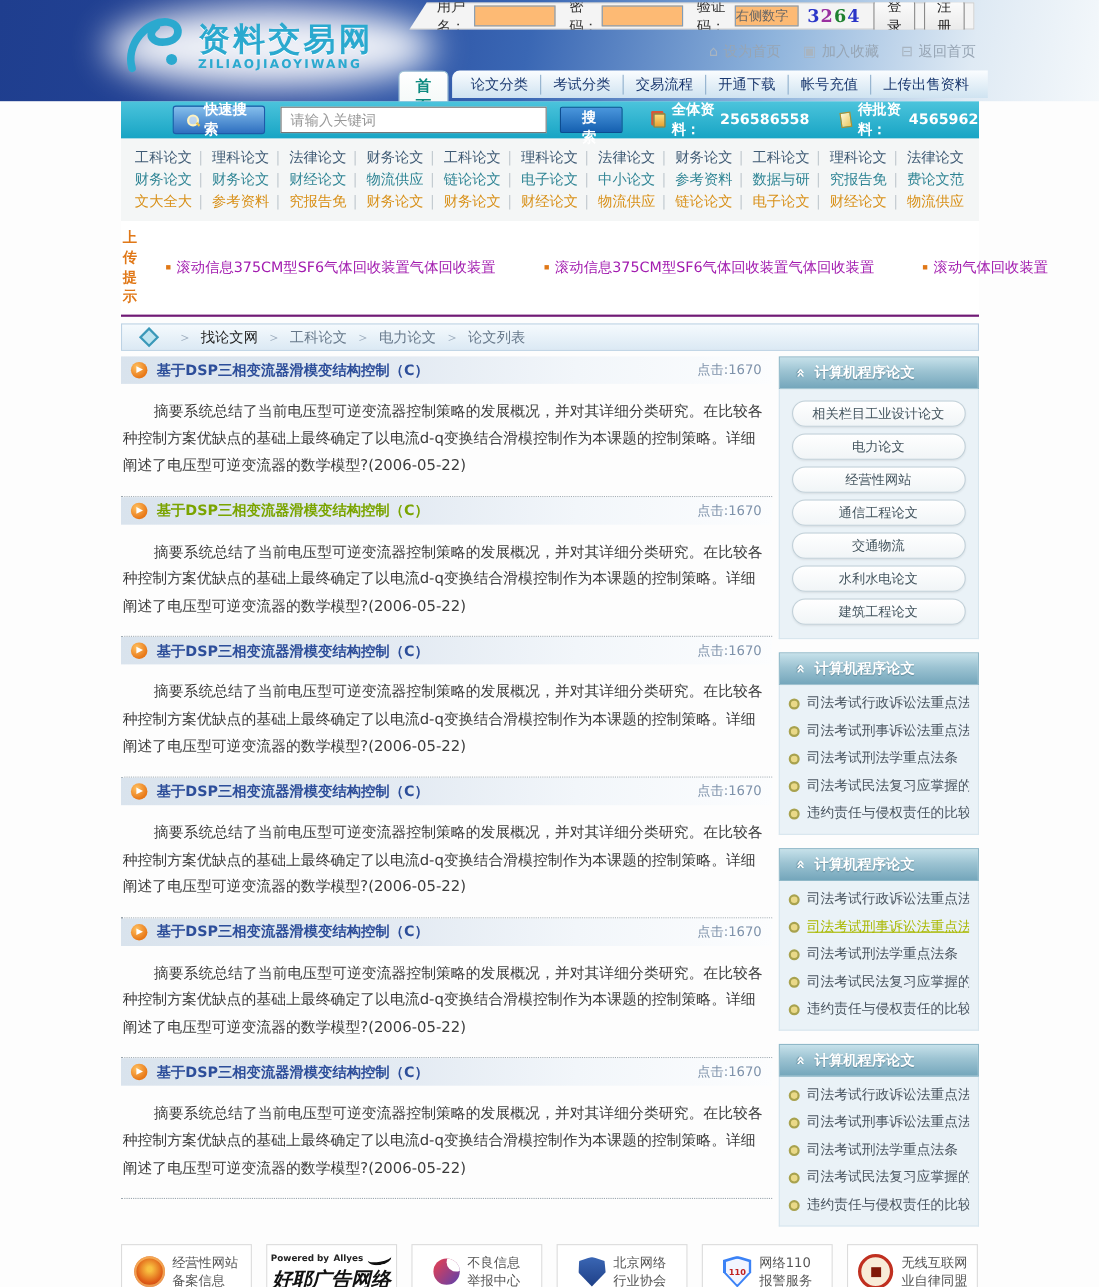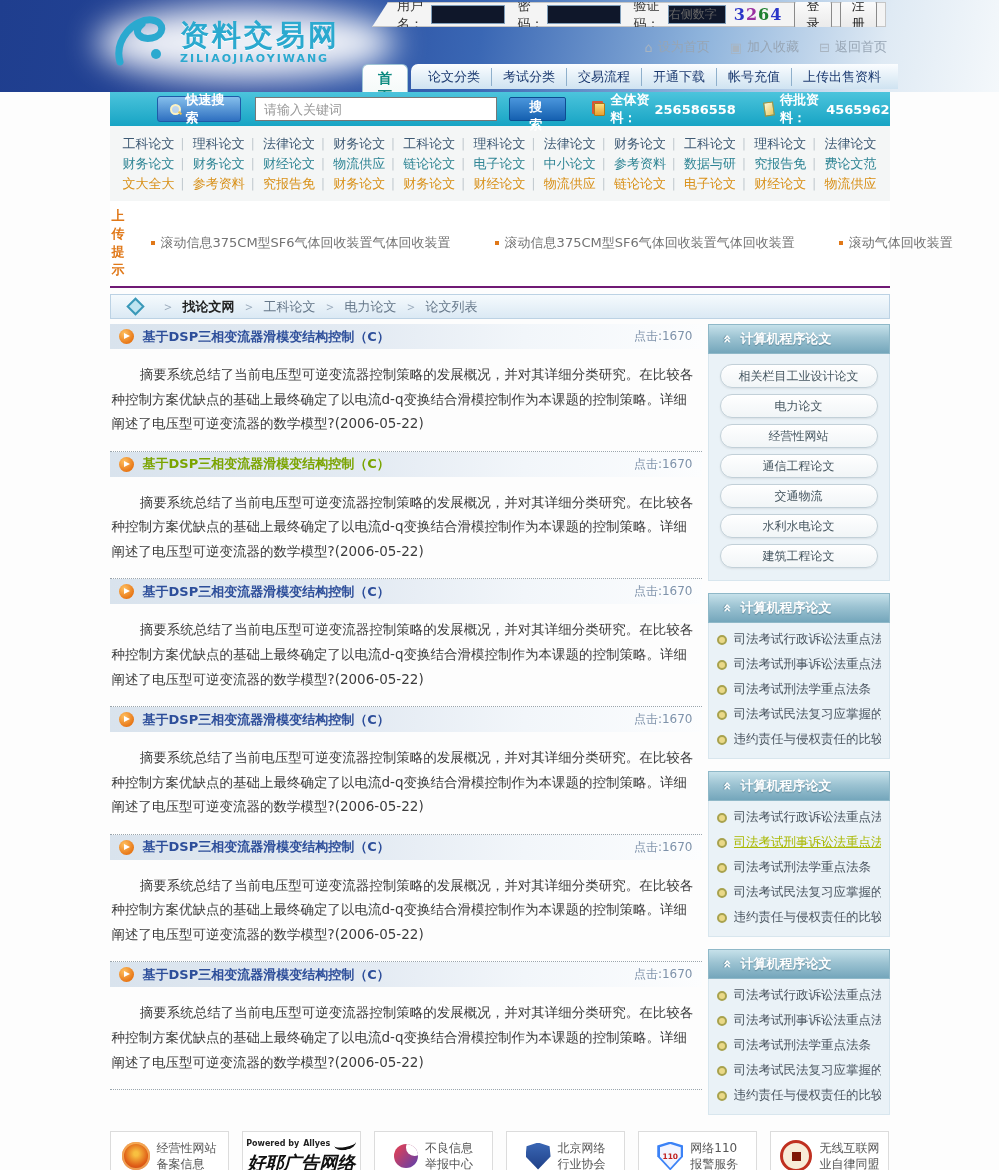--- a/index.html
+++ b/index.html
@@ -7,21 +7,21 @@
   body{width:999px;background:#fdfdfd;font-family:"DejaVu Sans","Liberation Sans",sans-serif;-webkit-font-smoothing:antialiased;}
   a{text-decoration:none;cursor:pointer;}
   
   .top-band{position:relative;height:92px;background:linear-gradient(100deg,#1f3e8e 0%,#24459a 28%,#3a67b4 48%,#8fb4dc 70%,#dfeaf4 88%,#f4f8fb 100%);overflow:hidden;}
   .logo-glow{position:absolute;left:96px;top:6px;width:300px;height:74px;background:rgba(255,255,255,.92);border-radius:50%;filter:blur(16px);}
   .logo{position:absolute;left:112px;top:10px;display:flex;align-items:center;gap:6px;}
   .logo svg{display:block;}
   .logo-name{color:#2ba9cf;font-weight:bold;font-size:29px;letter-spacing:3px;line-height:1;text-shadow:0 1px 0 #fff;}
   .logo-en{color:#2ba9cf;font-weight:bold;font-size:11px;letter-spacing:2px;margin-top:2px;}
   .login-strip{position:absolute;left:372px;top:2px;width:514px;height:25px;background:#f4f4f4;border:1px solid #c6c6c6;clip-path:polygon(16px 0,100% 0,100% 100%,0 100%);display:flex;align-items:center;gap:4px;padding:0 8px 0 24px;font-size:13px;color:#333;box-sizing:border-box;}
-  .login-strip input{height:17px;border:1px solid #7f9db9;background:#0f172a;font-size:12px;padding:0 0;}
+  .login-strip input{height:17px;border:1px solid #7f9db9;background:#fdba74;font-size:12px;padding:0 0;}
   .inp-user,.inp-pass{width:72px;}
   .inp-captcha{width:56px;color:#666;}
   .captcha-code{font-weight:bold;font-size:16px;letter-spacing:1px;margin:0 4px;font-family:"DejaVu Serif","Liberation Serif",serif;}
   .captcha-code span:nth-child(1){color:#2a35c8;}
   .captcha-code span:nth-child(2){color:#9a30a0;}
   .captcha-code span:nth-child(3){color:#1f8030;}
   .captcha-code span:nth-child(4){color:#2a35c8;}
   .mini-btn{border:1px solid #8a8a8a;border-radius:9px;background:linear-gradient(#ffffff,#e6e6e6);font-size:13px;padding:1px 9px;margin-left:4px;color:#222;}
   .quick-links{position:absolute;top:38px;right:112px;display:flex;gap:20px;font-size:13px;color:#97a5b4;align-items:center;}
   .quick-links a{color:#97a5b4;display:flex;align-items:center;gap:5px;}
@@ -50,27 +50,27 @@
   .cat-grid{background:#f4f6f6;padding:8px 4px 7px;}
   .cat-row{display:flex;line-height:20px;}
   .cat-row a{flex:1;text-align:center;font-size:13px;position:relative;white-space:nowrap;}
   .cat-row a:not(:last-child)::after{content:"|";position:absolute;right:-1px;color:#c4ccd1;font-weight:normal;}
   .row1 a{color:#3e5a74;}
   .row2 a{color:#2e8494;}
   .row3 a{color:#d89018;}
   
   .ticker{background:#fff;display:flex;align-items:center;padding:6px 2px 7px;border-bottom:2px solid #701a75;font-size:13px;}
   .ticker-label{color:#e07818;font-weight:bold;margin-right:26px;}
-  .ticker a{color:#737373;margin-right:44px;display:flex;align-items:center;white-space:nowrap;}
+  .ticker a{color:#a21caf;margin-right:44px;display:flex;align-items:center;white-space:nowrap;}
   .tk-dot{display:inline-block;width:4px;height:4px;background:#e07818;margin-right:6px;}
   
   .crumb-bar{margin-top:6px;height:23px;background:linear-gradient(#f5fafd,#dbe9f4);border:1px solid #bcd2e4;display:flex;align-items:center;padding:0 10px;font-size:13px;}
   .bc-diamond{width:9px;height:9px;background:#bfe4f0;border:2px solid #3a98b8;transform:rotate(45deg);margin:0 12px 0 8px;}
   .crumb{color:#66788a;}
-  .crumb.root{color:#222;font-weight:bold;}
+  .crumb.root{color:#222;font-weight:normal;}
   .crumb:not(:first-of-type)::before{content:"＞";margin:0 8px;color:#9aaabb;font-weight:normal;}
   
   .main{display:flex;gap:6px;margin-top:5px;align-items:flex-start;}
   .list{flex:1;min-width:0;}
   .item{border-bottom:1px dotted #9aa5ad;}
   .item:last-child{border-bottom:1px dotted #9aa5ad;}
   .item-head{height:25px;display:flex;align-items:center;gap:9px;padding:0 9px;background:linear-gradient(to right,#d9e3ed 0%,#e4ebf3 45%,#f2f6fa 70%,#fcfdfe 100%);}
   .arrow-ic{width:15px;height:15px;border-radius:50%;background:radial-gradient(circle at 35% 30%,#ffc060,#e87818 70%);position:relative;flex:none;}
   .arrow-ic::after{content:"";position:absolute;left:5px;top:4px;border-left:6px solid #fff;border-top:3.5px solid transparent;border-bottom:3.5px solid transparent;}
   .item-title{font-size:13px;font-weight:bold;color:#2d4e9a;}

